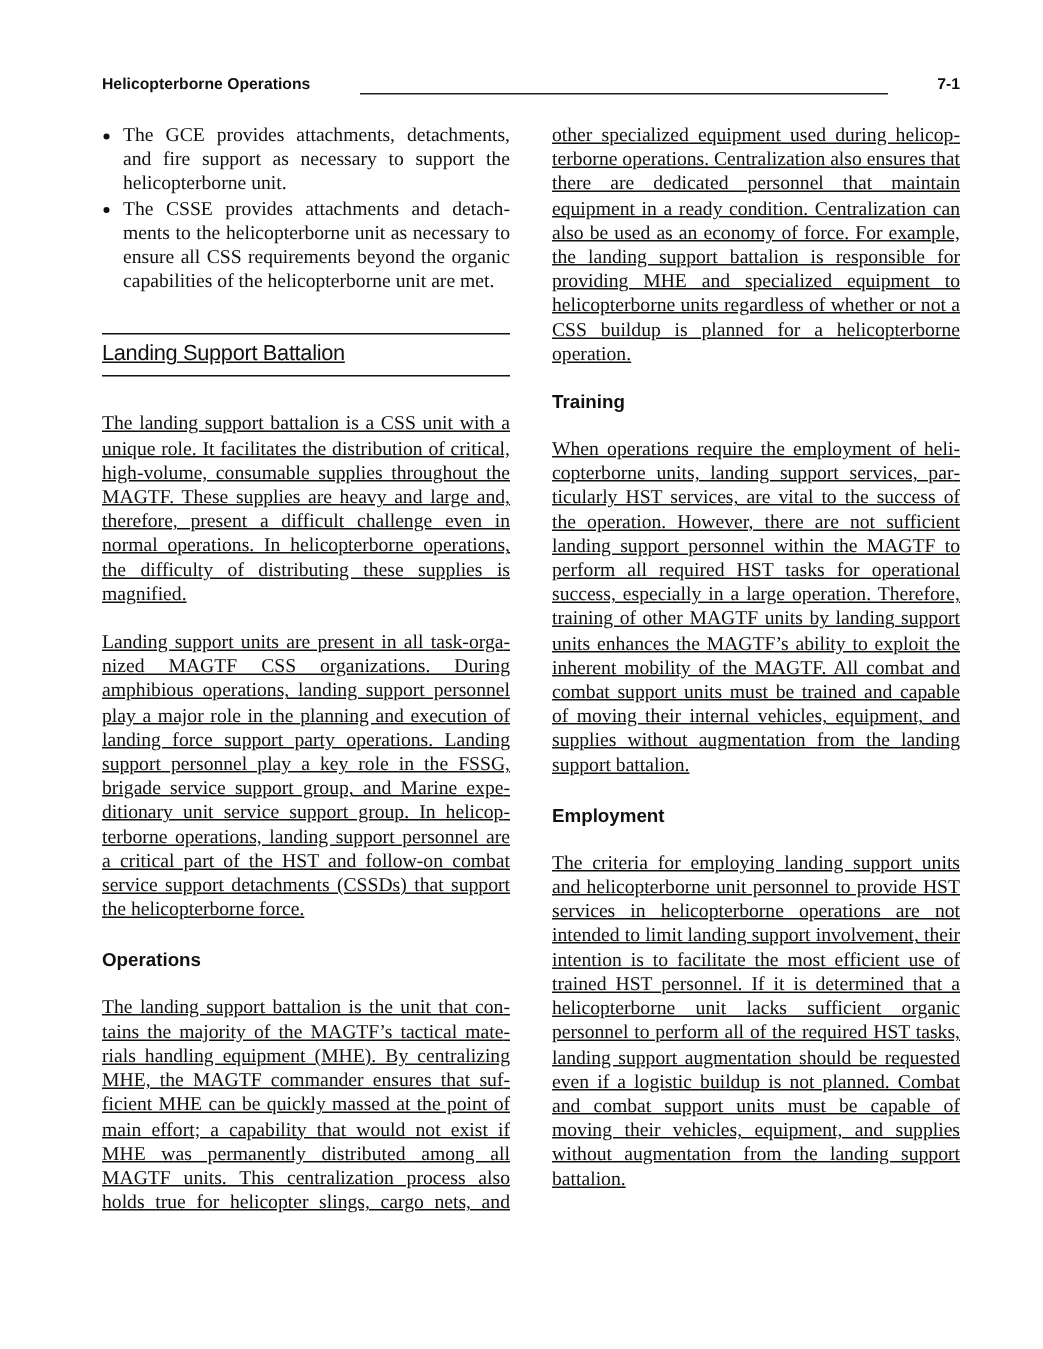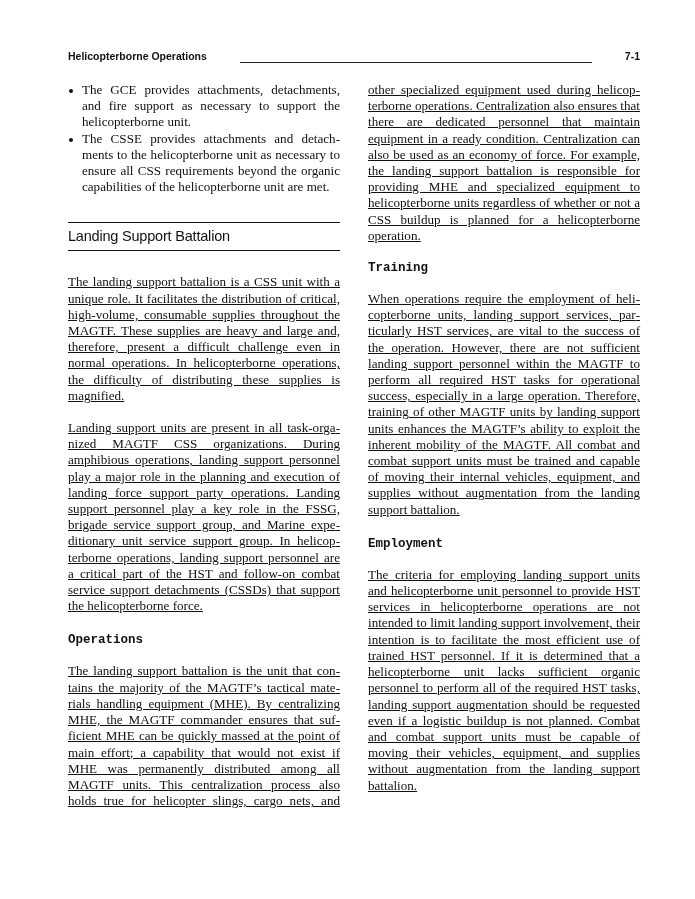--- a/index.html
+++ b/index.html
@@ -20,24 +20,24 @@
   p { margin: 0 0 16px 0; hyphens: manual; text-decoration: underline; }
   ul.bullets { list-style: none; margin: 0 0 0 0; padding: 0; }
   ul.bullets li { position: relative; padding-left: 14px; margin: 0; }
   ul.bullets li .dot {
     position: absolute; left: 1px; top: 7px; width: 4px; height: 4px; border-radius: 50%; background: #111;
   }
   .section-title {
     margin-top: 27px; margin-bottom: 23px;
     border-top: 1.5px solid #111; border-bottom: 1.5px solid #111;
     padding: 4px 0 5px 0;
-    font-family: "Liberation Sans", sans-serif; font-size: 14.5px; line-height: 18px; letter-spacing: -0.2px;
+    font-family: "Liberation Sans", sans-serif; font-size: 14.5px; line-height: 18px; letter-spacing: -0.2px; text-decoration: underline;
   }
   .subhead {
-    font-family: Liberation Mono, monospace; font-weight: bold; font-size: 12.5px; line-height: 16px;
+    font-family: Liberation Sans, sans-serif; font-weight: bold; font-size: 12.5px; line-height: 16px;
     margin: 18px 0 15px 0;
   }
   .first-sub { margin-top: 4px; }
 </style>
 </head>
 <body>
 
 <div class="header">
   <span>Helicopterborne Operations</span>
   <span class="rule"></span>

